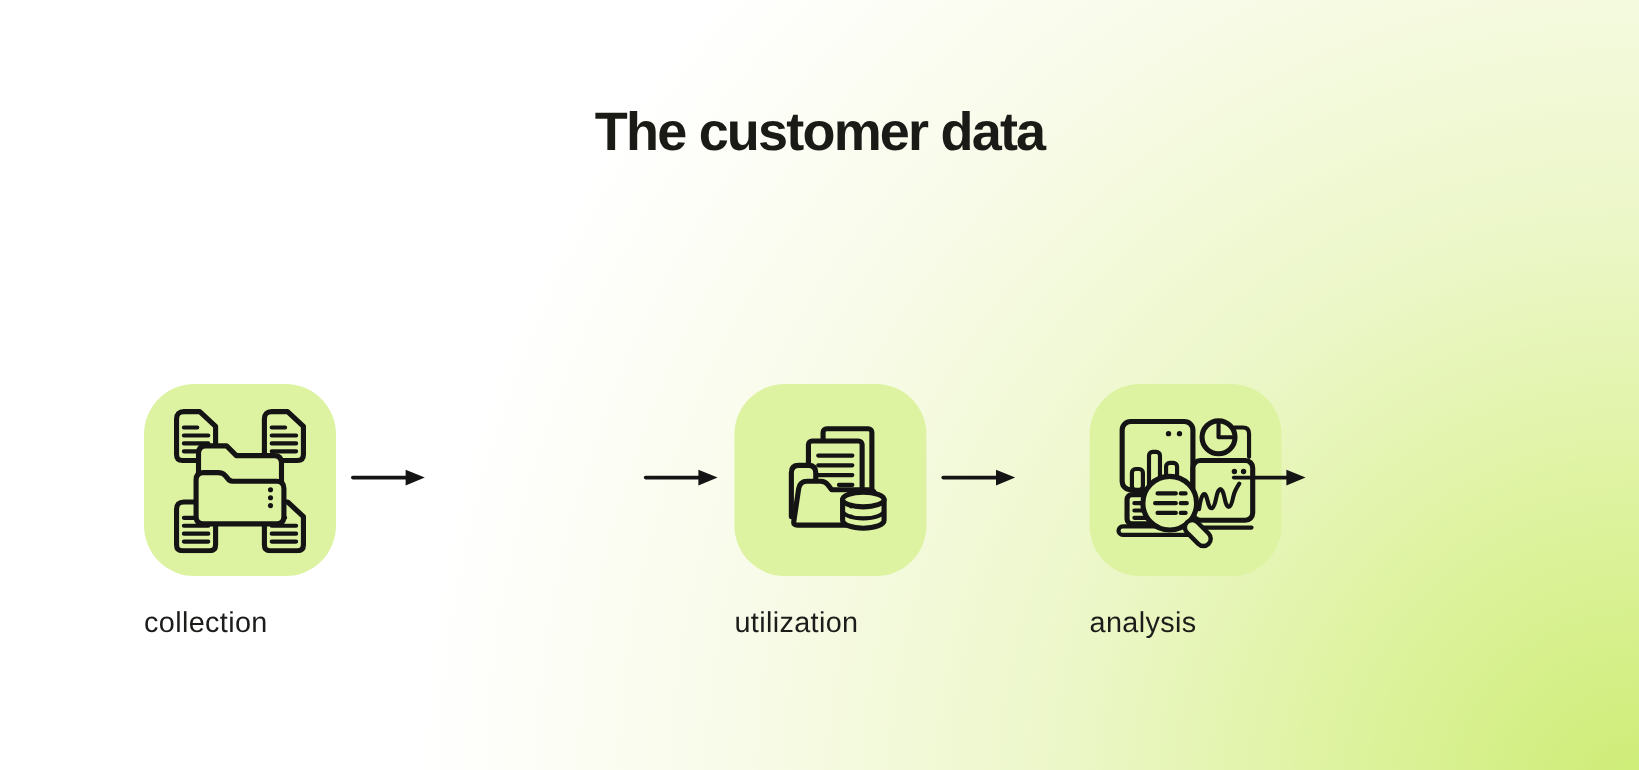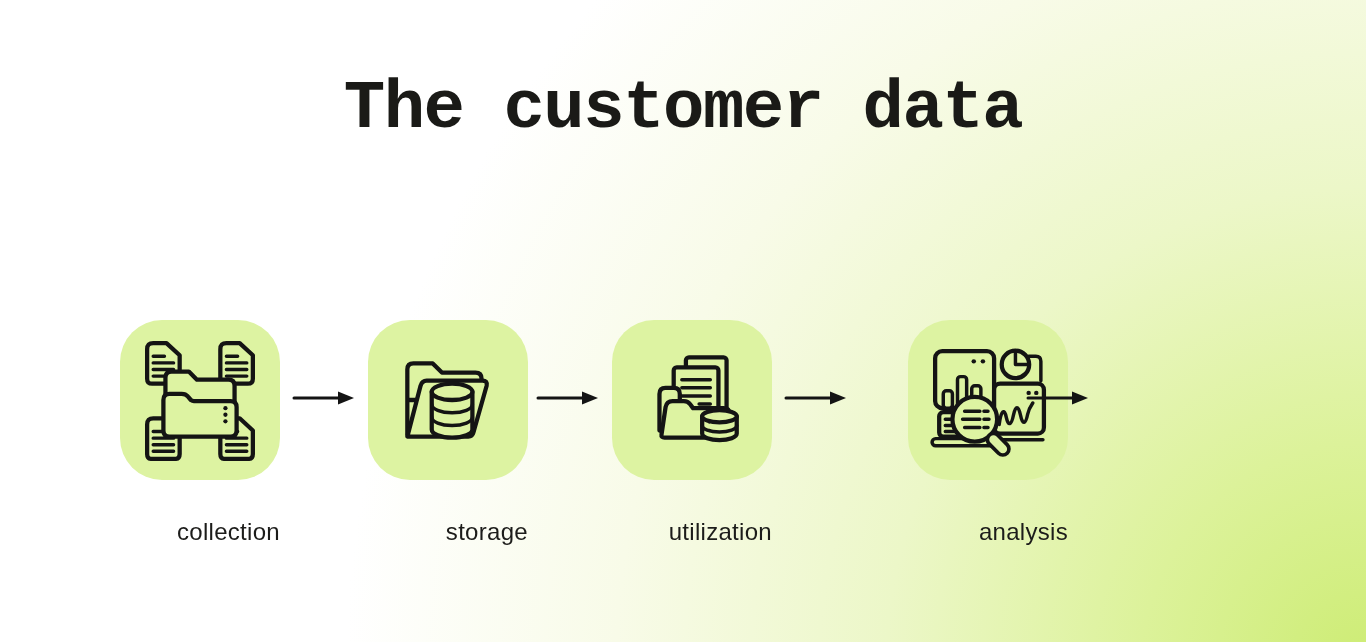--- a/index.html
+++ b/index.html
@@ -6,32 +6,32 @@
   body{font-family:"Liberation Sans",sans-serif;}
   .canvas{
     position:relative;width:1366px;height:642px;overflow:hidden;
     background:radial-gradient(circle 1500px at 100% 104%,
       var(--background-bottom-right,#cdec74) 0%,
       #dcf29a 15%, #ecf7c8 32%, #f8fbe8 50%,
       var(--background-top-left,#ffffff) 68%);
   }
   .title{
     position:absolute;top:56px;left:0;right:0;text-align:center;
-    font-family:Liberation Mono, monospace;font-weight:700;
-    font-size:69px;line-height:107px;letter-spacing:-1.5px;
+    font-family:Liberation Sans, sans-serif;font-weight:700;
+    font-size:45px;line-height:107px;letter-spacing:-1.5px;
     color:var(--title-text,#1a1a17);
   }
   .step{position:absolute;top:320px;width:160px;}
   .tile{
     width:160px;height:160px;border-radius:42px;
     background:var(--tile-background,#ddf3a2);
     display:flex;align-items:center;justify-content:center;
   }
   .label{
-    margin-top:38px;text-align:right;white-space:nowrap;
+    margin-top:26px;text-align:left;white-space:nowrap;
     font-size:24px;letter-spacing:.3px;color:var(--label-text,#1c1c1a);
   }
   .arrow{position:absolute;top:389px;}
   .shape{fill:var(--tile-background,#ddf3a2);stroke:var(--icon-stroke,#141414);
     stroke-width:4.2;stroke-linejoin:round;stroke-linecap:round;}
   .ln{fill:none;stroke:var(--icon-stroke,#141414);stroke-width:3.4;
     stroke-linecap:round;stroke-linejoin:round;}
   .dt{fill:var(--icon-stroke,#141414);stroke:none;}
   .ar{stroke:var(--icon-stroke,#141414);stroke-width:3;stroke-linecap:round;}
   .ah{fill:var(--icon-stroke,#141414);}
@@ -67,33 +67,20 @@
         <path class="shape" d="M26,72 V38 Q26,32 32,32 L49,32 L57,40 L88,40 Q94,40 94,46 V72 Z"></path>
         <path class="shape" d="M24,90 V60 Q24,54 30,54 L42,54 Q46,54 48,56.5 L51,60 Q52.5,61 54,61 L90,61 Q96,61 96,67 V90 Q96,96 90,96 L30,96 Q24,96 24,90 Z"></path>
         <circle class="dt" cx="85" cy="68" r="2.1"></circle>
         <circle class="dt" cx="85" cy="74.5" r="2.1"></circle>
         <circle class="dt" cx="85" cy="81" r="2.1"></circle>
       </svg>
     </div>
     <div class="label">collection</div>
   </div>
 
-  <div class="step" style="left:368px">
-    <div class="tile">
-      <svg width="122" height="122" viewBox="0 0 120 120">
-        <path class="shape" d="M20,94 V30 Q20,24 26,24 L45,24 L54,33 L87,33 Q93,33 93,39 V60 L20,60 Z"></path>
-        <path class="shape" d="M20,96 L33,46 Q34.5,41 39,41 L94,41 Q99,41 98,46 L85,92 Q84,96 80,96 Z"></path>
-        <path class="shape" d="M44,52 V89 A20,8 0 0 0 84,89 V52 Z"></path>
-        <path class="ln" d="M44,64.5 A20,8 0 0 0 84,64.5"></path>
-        <path class="ln" d="M44,77 A20,8 0 0 0 84,77"></path>
-        <ellipse class="shape" cx="64" cy="52" rx="20" ry="8"></ellipse>
-      </svg>
-    </div>
-    <div class="label">storage</div>
-  </div>
 
   <div class="step" style="left:612px">
     <div class="tile">
       <svg width="122" height="122" viewBox="0 0 120 120">
         <rect class="shape" x="54" y="18" width="40" height="54" rx="3"></rect>
         <rect class="shape" x="42" y="28" width="44" height="56" rx="3"></rect>
         <path class="ln" d="M50,40 H78 M50,48 H78 M50,56 H78 M67,64 H78"></path>
         <path class="shape" d="M28,90 V54 Q28,48 34,48 L42,48 Q48,48 48,54 V90 Z"></path>
         <path class="shape" d="M30,94 L34,67 Q35,61 41,61 L52,61 Q56,61 58,64 L61,68 L91,68 Q97,68 97,74 V91 Q97,97 91,97 L33,97 Q29.5,97 30,94 Z"></path>
         <path class="shape" d="M70,76 V93 A17,6.5 0 0 0 104,93 V76 Z"></path>

